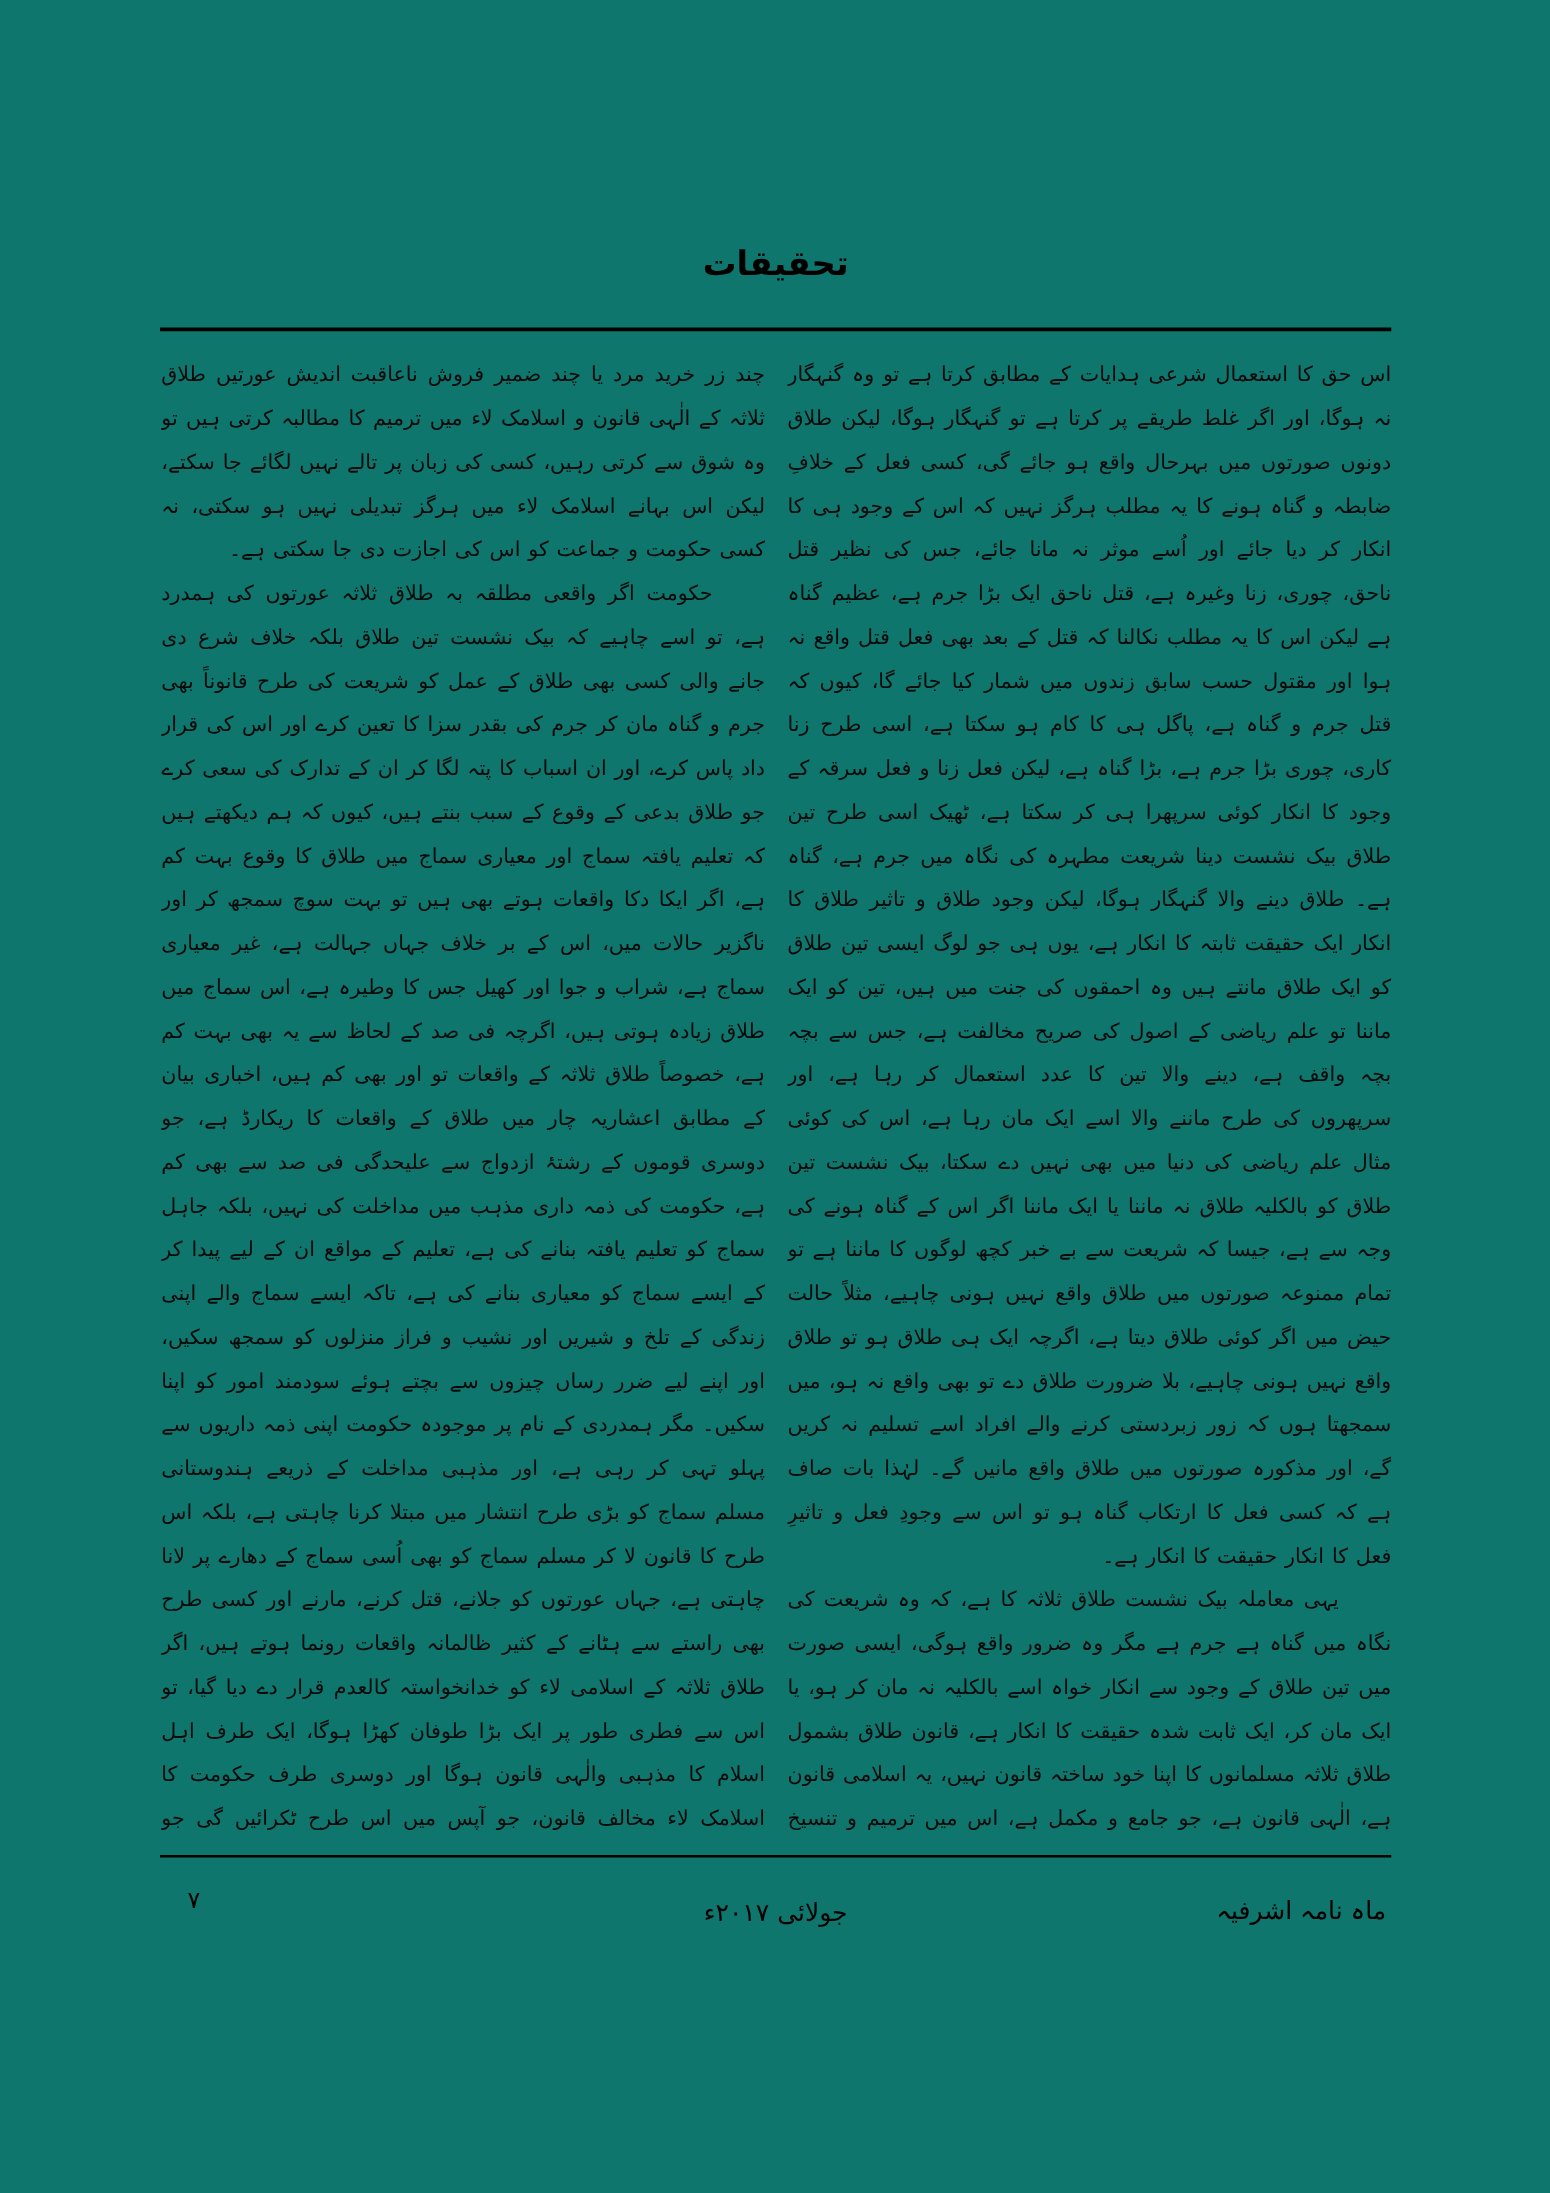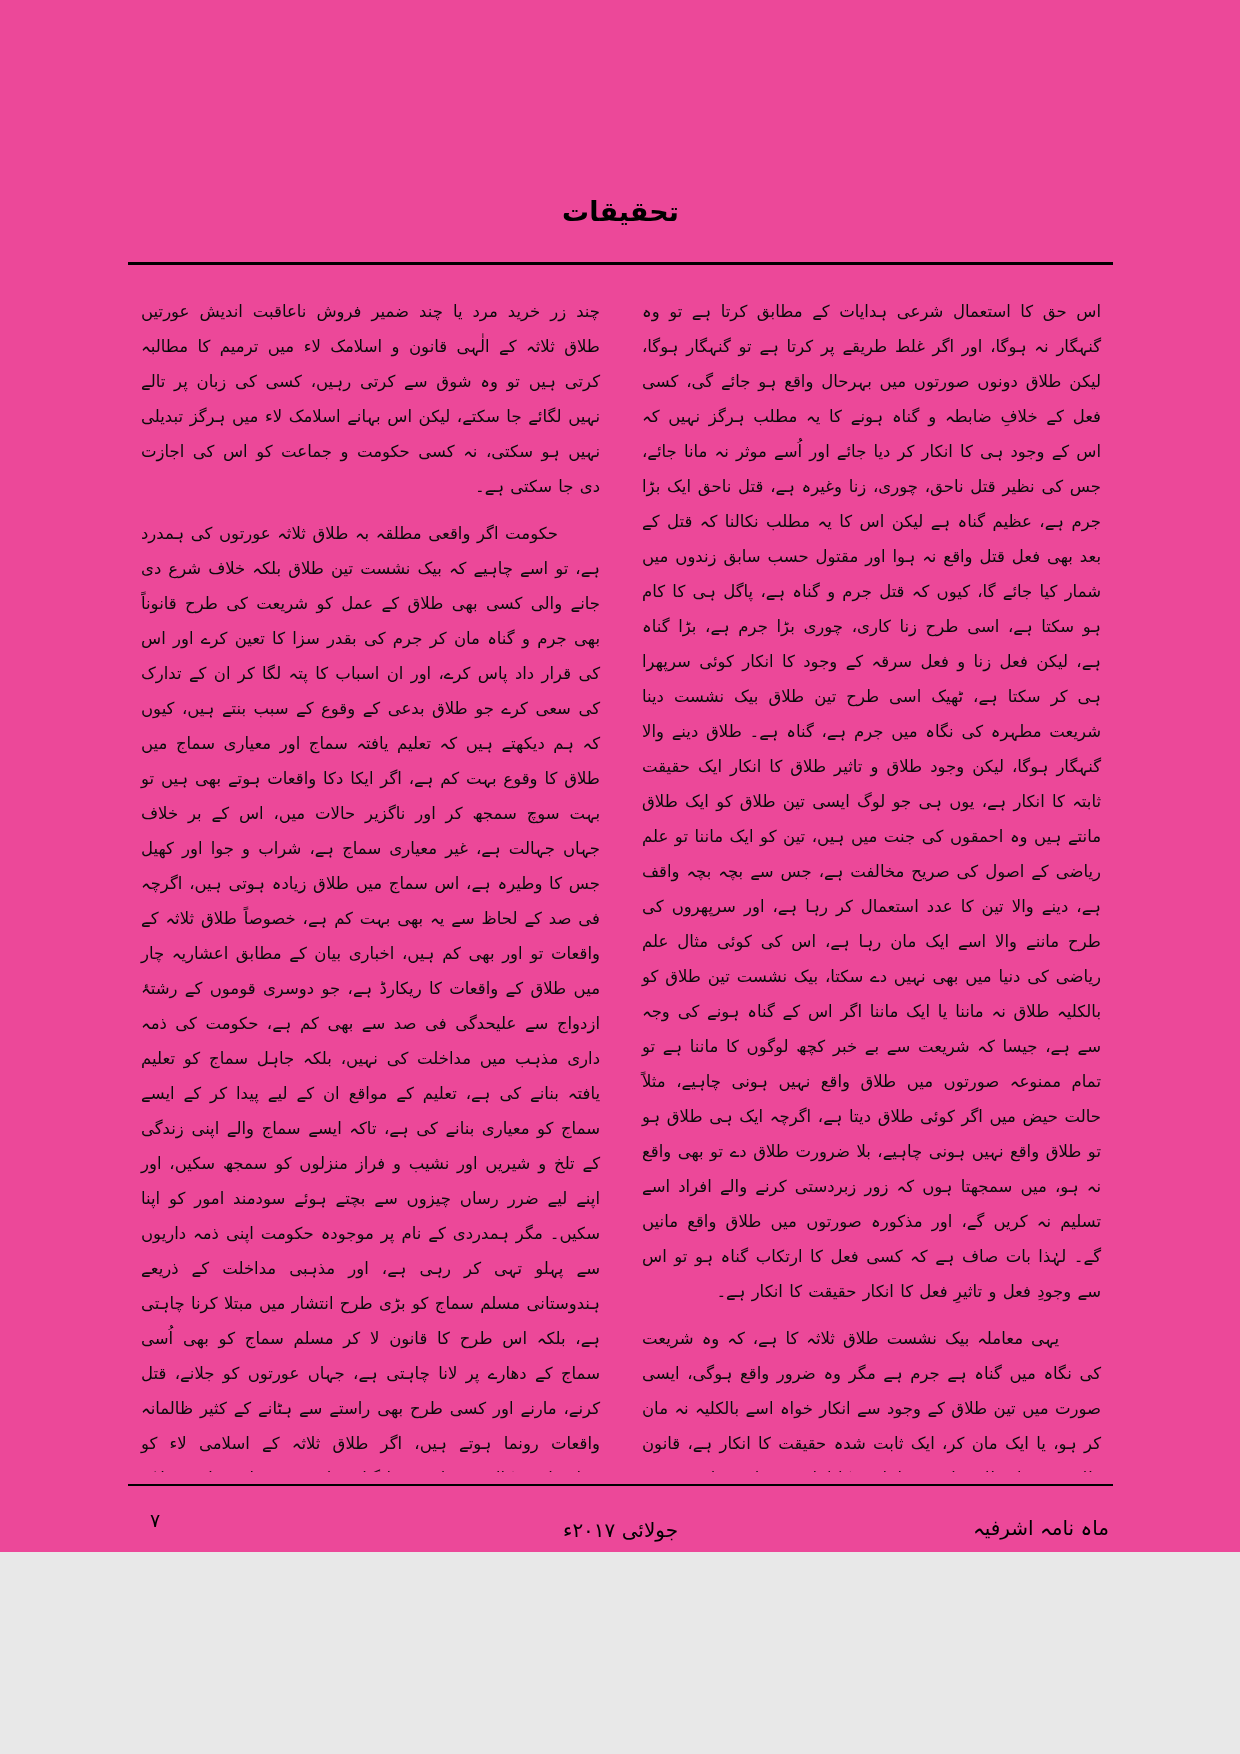--- a/index.html
+++ b/index.html
@@ -1,20 +1,20 @@
 <!DOCTYPE html>
 <html lang="ur" dir="rtl"><head>
 <meta charset="utf-8">
 <style>
   html,body{margin:0;padding:0;background:#e8e8e8;}
   .page{
     position:relative;
-    width:1240px;height:1552px;
+    width:1240px;height:1754px;
     margin:0 auto;
-    background:#ec4899;
+    background:#0f766e;
     font-family:"DejaVu Sans", sans-serif;
     color:#0a0a0a;
     direction:rtl;
     overflow:hidden;
   }
   .header-title{
     position:absolute;
     top:196px;left:128px;width:985px;
     text-align:center;
     font-size:27px;
@@ -35,21 +35,21 @@
     direction:rtl;            
     gap:18px;
     overflow:hidden;
   }
   .column{
     width:483px;
     height:100%;
     overflow:hidden;
   }
   .column p{
-    margin:12px;
+    margin:0;
     direction:rtl;
     text-align:justify;
     font-size:16.5px;
     line-height:35px;
     word-spacing:1px;
   }
   .column p.indent{ text-indent:42px; }
   .footer-rule{
     position:absolute;
     top:1484px;left:128px;width:985px;

